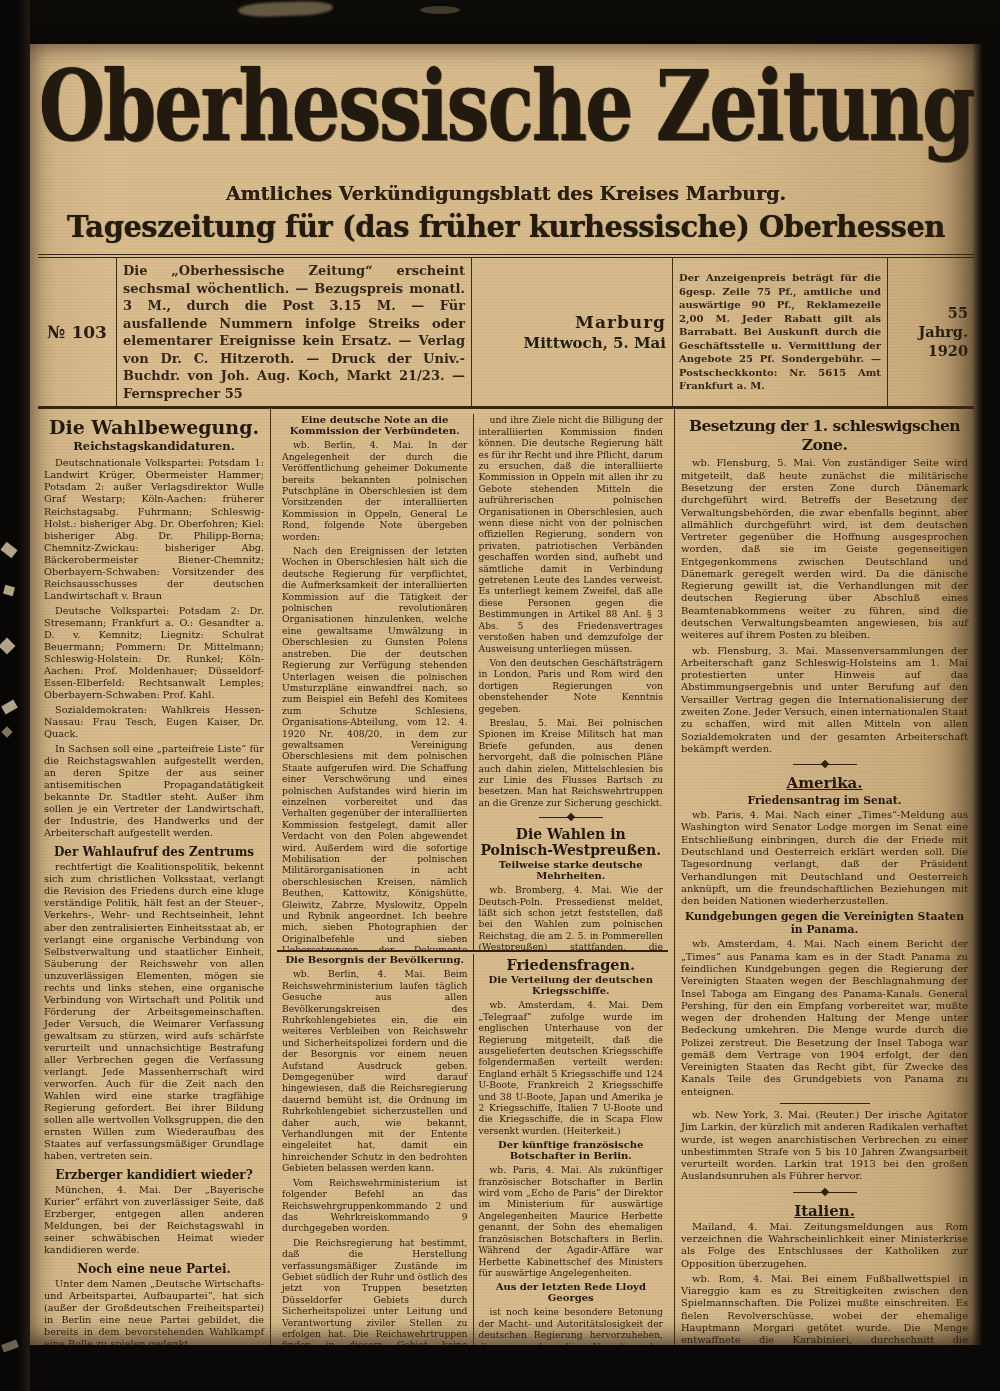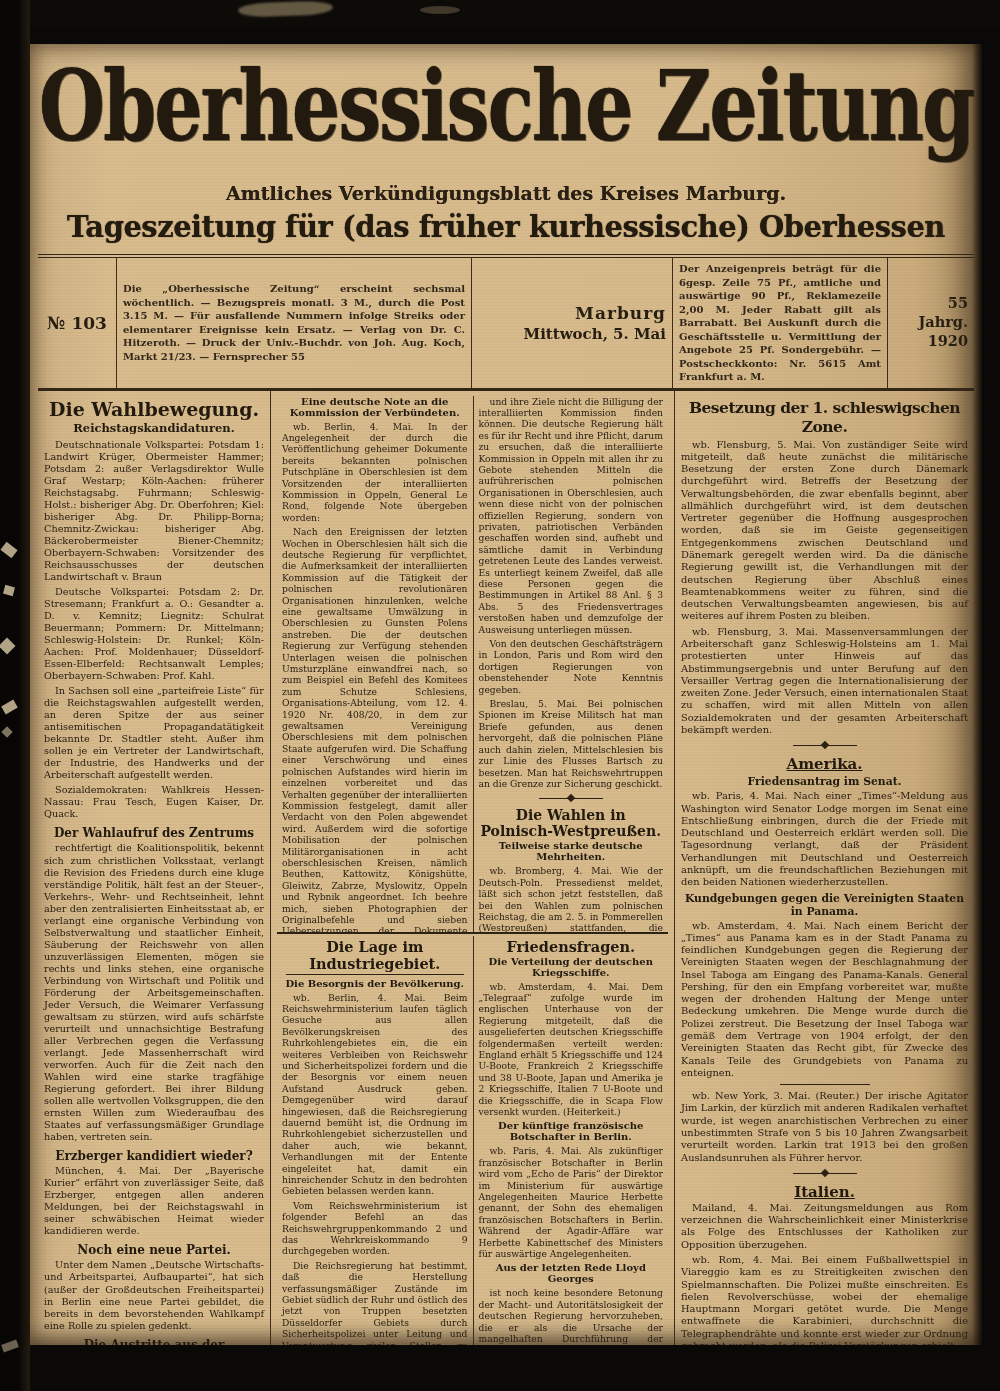--- a/index.html
+++ b/index.html
@@ -50,21 +50,21 @@
 
   
   .infobar{
     margin:10px 8px 0 8px;flex:0 0 auto;
     border-top:4px double #32271731;border-top:4px double #322717;
     border-bottom:3px solid #322717;
     display:flex;align-items:stretch;
   }
   .infobar>div{padding:4px 6px;display:flex;flex-direction:column;justify-content:center;}
   .ib-issue{flex:0 0 66px;font-size:17px;font-weight:bold;text-align:center;border-right:1.5px solid #3a2d1b;}
-  .ib-left{flex:0 0 342px;font-size:10px;line-height:1.35;text-align:justify;font-weight:bold;color:#32271a;border-right:1.5px solid #3a2d1b;}
+  .ib-left{flex:0 0 342px;font-size:13px;line-height:1.35;text-align:justify;font-weight:bold;color:#32271a;border-right:1.5px solid #3a2d1b;}
   .ib-center{flex:0 0 188px;text-align:center;font-weight:bold;border-right:1.5px solid #3a2d1b;align-items:flex-end;}
   .ib-place{font-size:17px;letter-spacing:1px;}
   .ib-date{font-size:15px;margin-top:2px;}
   .ib-right{flex:1 1 auto;font-size:10px;line-height:1.35;text-align:justify;font-weight:bold;color:#32271a;border-right:1.5px solid #3a2d1b;}
   .ib-year{flex:0 0 74px;text-align:right;font-weight:bold;font-size:14.5px;line-height:1.3;}
 
   
   .cols{flex:1 1 auto;display:grid;grid-template-columns:232px 404px 1fr;margin:0 8px;overflow:hidden;}
   .col{padding:5px 6px 0 6px;overflow:hidden;}
   .col+.col{border-left:1.5px solid #3a2d1b;}
@@ -136,22 +136,22 @@
     </div>
   </div>
 
   <main class="cols">
 
     <section class="col t-left">
       <h2 class="col-head">Die Wahlbewegung.</h2>
       <h3 class="col-subhead">Reichstagskandidaturen.</h3>
       <p>Deutschnationale Volkspartei: Potsdam 1: Landwirt Krüger, Obermeister Hammer; Potsdam 2: außer Verlagsdirektor Wulle Graf Westarp; Köln-Aachen: früherer Reichstagsabg. Fuhrmann; Schleswig-Holst.: bisheriger Abg. Dr. Oberfohren; Kiel: bisheriger Abg. Dr. Philipp-Borna; Chemnitz-Zwickau: bisheriger Abg. Bäckerobermeister Biener-Chemnitz; Oberbayern-Schwaben: Vorsitzender des Reichsausschusses der deutschen Landwirtschaft v. Braun</p>
       <p>Deutsche Volkspartei: Potsdam 2: Dr. Stresemann; Frankfurt a. O.: Gesandter a. D. v. Kemnitz; Liegnitz: Schulrat Beuermann; Pommern: Dr. Mittelmann; Schleswig-Holstein: Dr. Runkel; Köln-Aachen: Prof. Moldenhauer; Düsseldorf-Essen-Elberfeld: Rechtsanwalt Lemples; Oberbayern-Schwaben: Prof. Kahl.</p>
+      <p>Sozialdemokraten: Wahlkreis Hessen-Nassau: Frau Tesch, Eugen Kaiser, Dr. Quack.</p>
       <p>In Sachsen soll eine „parteifreie Liste“ für die Reichstagswahlen aufgestellt werden, an deren Spitze der aus seiner antisemitischen Propagandatätigkeit bekannte Dr. Stadtler steht. Außer ihm sollen je ein Vertreter der Landwirtschaft, der Industrie, des Handwerks und der Arbeiterschaft aufgestellt werden.</p>
-      <p>Sozialdemokraten: Wahlkreis Hessen-Nassau: Frau Tesch, Eugen Kaiser, Dr. Quack.</p>
       <h3 class="sec-head">Der Wahlaufruf des Zentrums</h3>
       <p>rechtfertigt die Koalitionspolitik, bekennt sich zum christlichen Volksstaat, verlangt die Revision des Friedens durch eine kluge verständige Politik, hält fest an der Steuer-, Verkehrs-, Wehr- und Rechtseinheit, lehnt aber den zentralisierten Einheitsstaat ab, er verlangt eine organische Verbindung von Selbstverwaltung und staatlicher Einheit, Säuberung der Reichswehr von allen unzuverlässigen Elementen, mögen sie rechts und links stehen, eine organische Verbindung von Wirtschaft und Politik und Förderung der Arbeitsgemeinschaften. Jeder Versuch, die Weimarer Verfassung gewaltsam zu stürzen, wird aufs schärfste verurteilt und unnachsichtige Bestrafung aller Verbrechen gegen die Verfassung verlangt. Jede Massenherrschaft wird verworfen. Auch für die Zeit nach den Wahlen wird eine starke tragfähige Regierung gefordert. Bei ihrer Bildung sollen alle wertvollen Volksgruppen, die den ernsten Willen zum Wiederaufbau des Staates auf verfassungsmäßiger Grundlage haben, vertreten sein.</p>
       <h3 class="sec-head">Erzberger kandidiert wieder?</h3>
       <p>München, 4. Mai. Der „Bayerische Kurier“ erfährt von zuverlässiger Seite, daß Erzberger, entgegen allen anderen Meldungen, bei der Reichstagswahl in seiner schwäbischen Heimat wieder kandidieren werde.</p>
       <h3 class="sec-head">Noch eine neue Partei.</h3>
       <p>Unter dem Namen „Deutsche Wirtschafts- und Arbeitspartei, Aufbaupartei“, hat sich (außer der Großdeutschen Freiheitspartei) in Berlin eine neue Partei gebildet, die bereits in dem bevorstehenden Wahlkampf eine Rolle zu spielen gedenkt.</p>
       <h3 class="sec-head">Die Austritte aus der demokratischen Partei</h3>
       <p>werden von dieser als bedeutungslos hingestellt und auf Unzufriedenheiten der betreffenden Herren wegen Nichtberücksichtigung bei der Kandidatenaufstellung zurückgeführt. Dr. Wiemer wird vom „Berl. Tagebl.“ mit einer Kritik bedacht, von der die „Deutsche Tageszig.“ mit Recht sagt, daß sie nicht nur Herrn Wiemer, sondern auch die Partei kennzeichnet, die von Dr. Wiemer jahrelang geistig und parlamentarisch geführt worden ist, also die fortschrittl. Volkspartei, die Vorgängerin der Demokratischen Partei. Das „B. T.“ schreibt, Dr. Wiemer habe durchaus der „Erbe Eugen Richters“ sein wollen und im Reichstage „Jahre hindurch mit einem Pathos, das aus einer hohlen Tonne hervorzubrechen schien, über alles Auswärtige und alles Innere gesprochen“. Aber die Tribünen hätten sich panikartig geleert, die Abgeordneten „sich beim eiligen Hinausrasen in Gängen und Türen gequetscht“.</p>
 
     </section>
@@ -168,21 +168,20 @@
           <p>Von den deutschen Geschäftsträgern in London, Paris und Rom wird den dortigen Regierungen von obenstehender Note Kenntnis gegeben.</p>
           <p>Breslau, 5. Mai. Bei polnischen Spionen im Kreise Militsch hat man Briefe gefunden, aus denen hervorgeht, daß die polnischen Pläne auch dahin zielen, Mittelschlesien bis zur Linie des Flusses Bartsch zu besetzen. Man hat Reichswehrtruppen an die Grenze zur Sicherung geschickt.</p>
           <div class="divider"></div>
           <h3 class="wahlen-head">Die Wahlen in Polnisch-Westpreußen.</h3>
           <h4 class="mid-sub">Teilweise starke deutsche Mehrheiten.</h4>
           <p>wb. Bromberg, 4. Mai. Wie der Deutsch-Poln. Pressedienst meldet, läßt sich schon jetzt feststellen, daß bei den Wahlen zum polnischen Reichstag, die am 2. 5. in Pommerellen (Westpreußen) stattfanden, die deutschen Stimmen überall über Erwarten stattliche Ziffern aufweisen. In einer Reihe von Orten haben die deutschen Stimmen sogar weitaus die Mehrheit. So wurden abgegeben in Graudenz 6364 deutsche gegen 3731 polnische Stimmen, in Konitz 2439 deutsche gegen 717 polnische; in Thorn-Stadt betrugen die polnischen Stimmen 9011, die deutschen 4918, in Thorn-Land die deutschen 5666, die polnischen 13700. Selbst in der sogenannten polnischen Kurve, die schon im Frieden 58—75 Prozent polnische Bevölkerung hatte, erhielten die deutschen Stimmen eine unerwartete Höhe.</p>
         </div>
       </div>
       <div class="subcols lower">
         <div class="sc">
-          <h3 class="mid-art-head">Die Lage im Industriegebiet.</h3>
           <h4 class="mid-sub">Die Besorgnis der Bevölkerung.</h4>
           <p>wb. Berlin, 4. Mai. Beim Reichswehrministerium laufen täglich Gesuche aus allen Bevölkerungskreisen des Ruhrkohlengebietes ein, die ein weiteres Verbleiben von Reichswehr und Sicherheitspolizei fordern und die der Besorgnis vor einem neuen Aufstand Ausdruck geben. Demgegenüber wird darauf hingewiesen, daß die Reichsregierung dauernd bemüht ist, die Ordnung im Ruhrkohlengebiet sicherzustellen und daher auch, wie bekannt, Verhandlungen mit der Entente eingeleitet hat, damit ein hinreichender Schutz in den bedrohten Gebieten belassen werden kann.</p>
           <p>Vom Reichswehrministerium ist folgender Befehl an das Reichswehrgruppenkommando 2 und das Wehrkreiskommando 9 durchgegeben worden.</p>
           <p>Die Reichsregierung hat bestimmt, daß die Herstellung verfassungsmäßiger Zustände im Gebiet südlich der Ruhr und östlich des jetzt von Truppen besetzten Düsseldorfer Gebiets durch Sicherheitspolizei unter Leitung und Verantwortung ziviler Stellen zu erfolgen hat. Die Reichswehrtruppen finden in diesem Gebiet keine Verwendung. Die Herabsetzung der in der 50 Kilometer Zone stehenden Reichswehrtruppen auf 20 Bataillone, 10 Eskadrons und 2 Batterien ist beschleunigt weiter durchzuführen.</p>
 
         </div>
         <div class="sc">
           <h3 class="mid-art-head2">Friedensfragen.</h3>
           <h4 class="mid-sub">Die Verteilung der deutschen Kriegsschiffe.</h4>
           <p>wb. Amsterdam, 4. Mai. Dem „Telegraaf“ zufolge wurde im englischen Unterhause von der Regierung mitgeteilt, daß die ausgelieferten deutschen Kriegsschiffe folgendermaßen verteilt werden: England erhält 5 Kriegsschiffe und 124 U-Boote, Frankreich 2 Kriegsschiffe und 38 U-Boote, Japan und Amerika je 2 Kriegsschiffe, Italien 7 U-Boote und die Kriegsschiffe, die in Scapa Flow versenkt wurden. (Heiterkeit.)</p>

